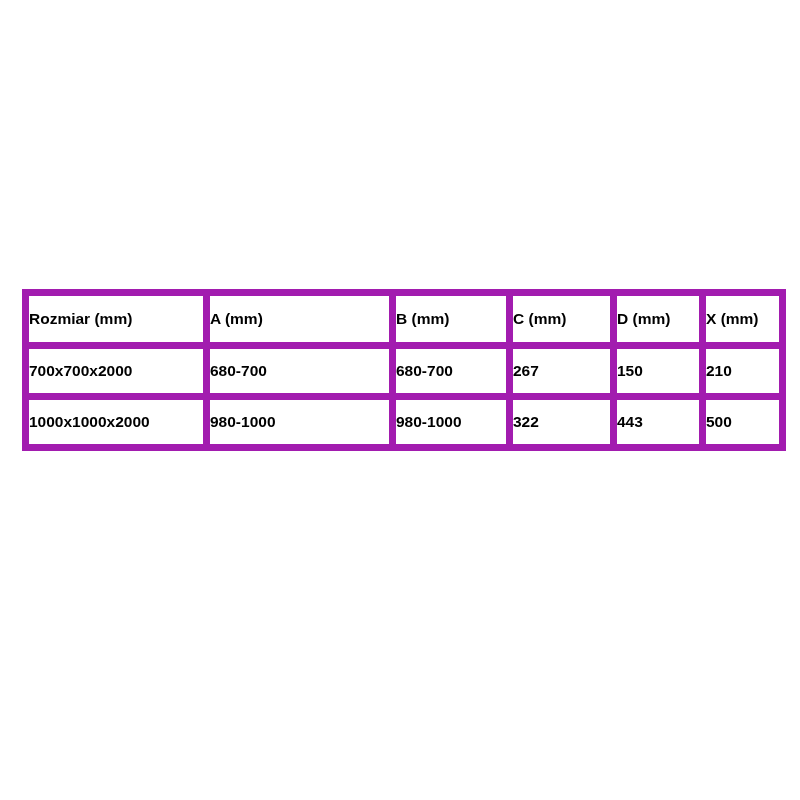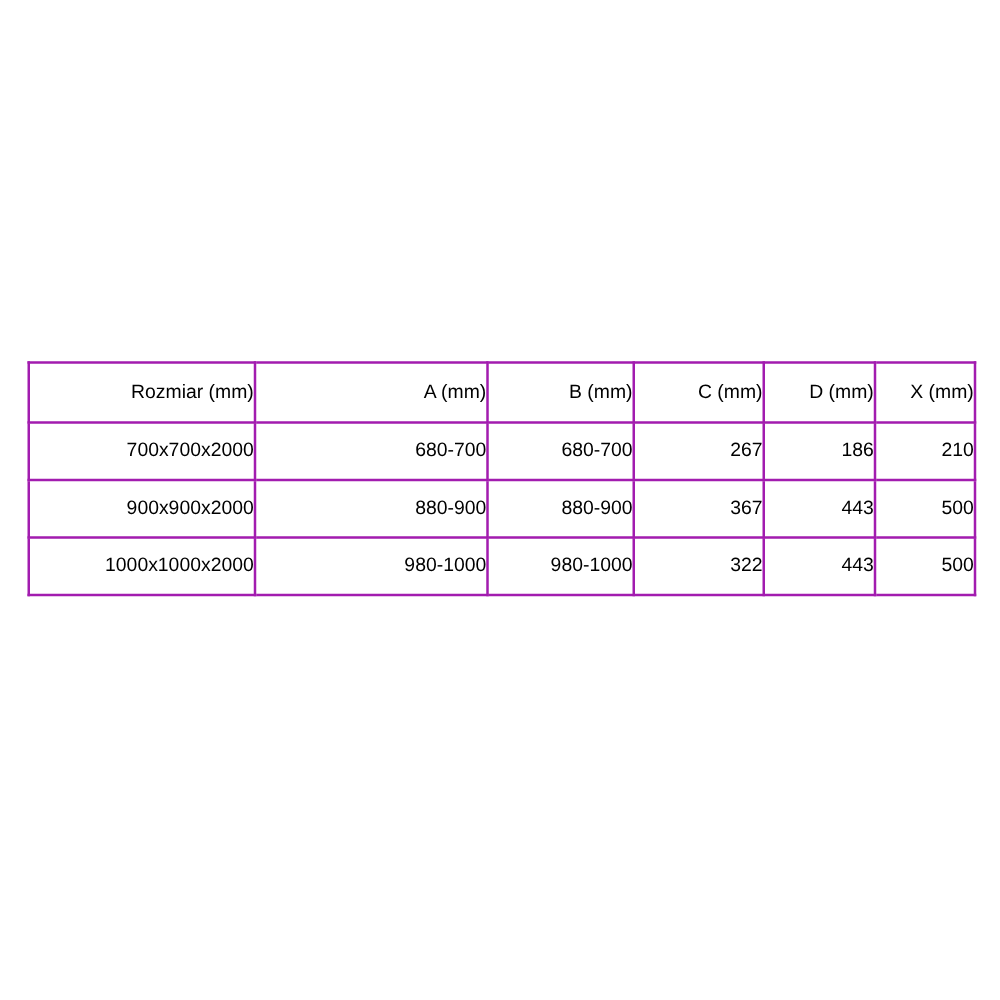--- a/index.html
+++ b/index.html
@@ -21,24 +21,24 @@
     top: 289px;
     width: 757px;
   }
   table.spec-table {
     border-collapse: collapse;
     width: 757px;
     table-layout: fixed;
   }
   table.spec-table th,
   table.spec-table td {
-    border: 2px solid #a21caf;
-    text-align: right;
+    border: 7px solid #a21caf;
+    text-align: left;
     vertical-align: middle;
-    font-weight: normal;
+    font-weight: bold;
     font-size: 15.5px;
     color: #000000;
     padding: 0;
     height: 44px;
     line-height: 44px;
     white-space: nowrap;
   }
   table.spec-table th {
     height: 46px;
     line-height: 46px;
@@ -73,30 +73,22 @@
         <th>D (mm)</th>
         <th>X (mm)</th>
       </tr>
     </thead>
     <tbody>
       <tr>
         <td>700x700x2000</td>
         <td>680-700</td>
         <td>680-700</td>
         <td>267</td>
-        <td>186</td>
+        <td>150</td>
         <td>210</td>
-      </tr>
-      <tr>
-        <td>900x900x2000</td>
-        <td>880-900</td>
-        <td>880-900</td>
-        <td>367</td>
-        <td>443</td>
-        <td>500</td>
       </tr>
       <tr>
         <td>1000x1000x2000</td>
         <td>980-1000</td>
         <td>980-1000</td>
         <td>322</td>
         <td>443</td>
         <td>500</td>
       </tr>
     </tbody>

